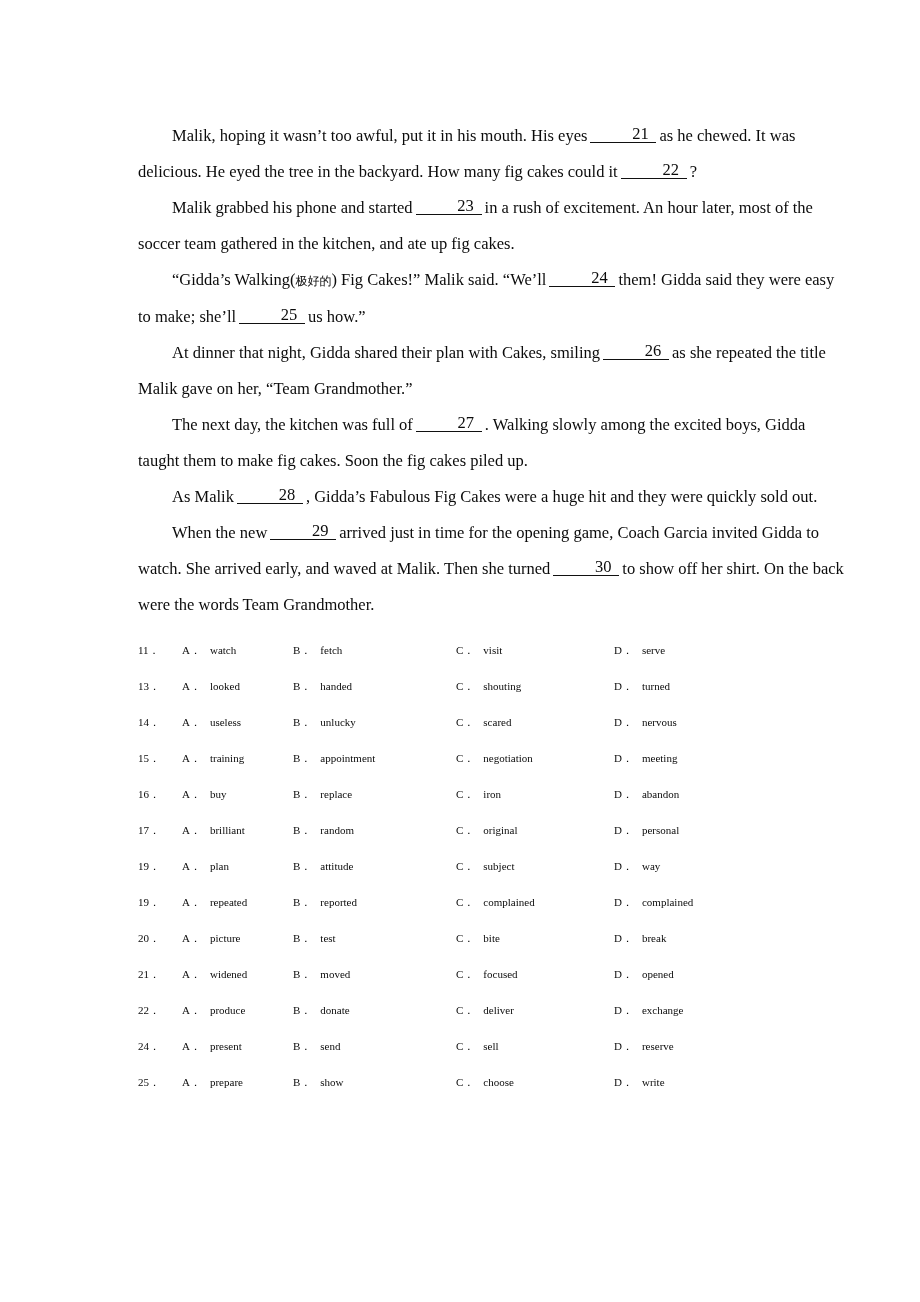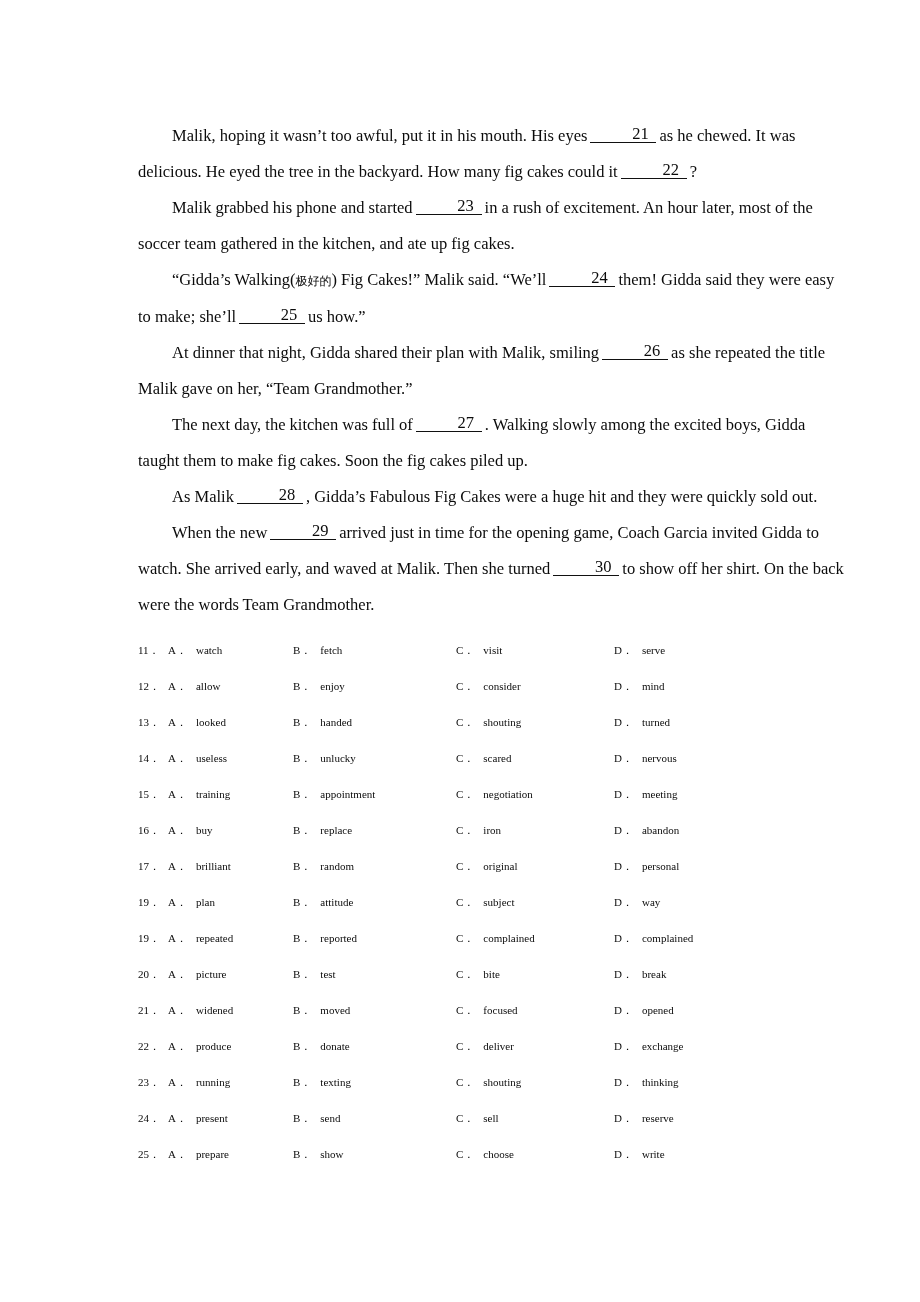--- a/index.html
+++ b/index.html
@@ -66,61 +66,54 @@
     left: 0px;
     top: 0;
     width: 30px;
     text-align: left;
   }
   .opt {
     position: absolute;
     top: 0;
     white-space: nowrap;
   }
-  .opt-a { left: 30px; text-align: right; }
+  .opt-a { left: 44px; text-align: right; }
   .opt-b { left: 155px; }
   .opt-c { left: 318px; }
   .opt-d { left: 476px; }
   .opt-letter {
     display: inline-block;
     margin-right: 9px;
   }
   .opt-text {
     display: inline-block;
   }
 </style>
 </head>
 <body>
 
 <div class="page">
 
   <div class="passage">
       <div class="para"><span>Malik, hoping it wasn’t too awful, put it in his mouth. His eyes</span><span class="blank">21</span><span>as he chewed. It was delicious. He eyed the tree in the backyard. How many fig cakes could it</span><span class="blank">22</span><span>?</span></div>
       <div class="para"><span>Malik grabbed his phone and started</span><span class="blank">23</span><span>in a rush of excitement. An hour later, most of the soccer team gathered in the kitchen, and ate up fig cakes.</span></div>
       <div class="para"><span>“Gidda’s Walking(</span><span class="cn">极好的</span><span>) Fig Cakes!” Malik said. “We’ll</span><span class="blank">24</span><span>them! Gidda said they were easy to make; she’ll</span><span class="blank">25</span><span>us how.”</span></div>
-      <div class="para"><span>At dinner that night, Gidda shared their plan with Malik, smiling</span><span class="blank">26</span><span>as she repeated the title Malik gave on her, “Team Grandmother.”</span></div>
+      <div class="para"><span>At dinner that night, Gidda shared their plan with Cakes, smiling</span><span class="blank">26</span><span>as she repeated the title Malik gave on her, “Team Grandmother.”</span></div>
       <div class="para"><span>The next day, the kitchen was full of</span><span class="blank">27</span><span>. Walking slowly among the excited boys, Gidda taught them to make fig cakes. Soon the fig cakes piled up.</span></div>
       <div class="para"><span>As Malik</span><span class="blank">28</span><span>, Gidda’s Fabulous Fig Cakes were a huge hit and they were quickly sold out.</span></div>
       <div class="para"><span>When the new</span><span class="blank">29</span><span>arrived just in time for the opening game, Coach Garcia invited Gidda to watch. She arrived early, and waved at Malik. Then she turned</span><span class="blank">30</span><span>to show off her shirt. On the back were the words Team Grandmother.</span></div>
     </div>
 
   <div class="options">
       <div class="opt-row">
         <span class="q-num">11．</span>
         <span class="opt opt-a"><span class="opt-letter">A．</span><span class="opt-text">watch</span></span>
         <span class="opt opt-b"><span class="opt-letter">B．</span><span class="opt-text">fetch</span></span>
         <span class="opt opt-c"><span class="opt-letter">C．</span><span class="opt-text">visit</span></span>
         <span class="opt opt-d"><span class="opt-letter">D．</span><span class="opt-text">serve</span></span>
-      </div>
-      <div class="opt-row">
-        <span class="q-num">12．</span>
-        <span class="opt opt-a"><span class="opt-letter">A．</span><span class="opt-text">allow</span></span>
-        <span class="opt opt-b"><span class="opt-letter">B．</span><span class="opt-text">enjoy</span></span>
-        <span class="opt opt-c"><span class="opt-letter">C．</span><span class="opt-text">consider</span></span>
-        <span class="opt opt-d"><span class="opt-letter">D．</span><span class="opt-text">mind</span></span>
       </div>
       <div class="opt-row">
         <span class="q-num">13．</span>
         <span class="opt opt-a"><span class="opt-letter">A．</span><span class="opt-text">looked</span></span>
         <span class="opt opt-b"><span class="opt-letter">B．</span><span class="opt-text">handed</span></span>
         <span class="opt opt-c"><span class="opt-letter">C．</span><span class="opt-text">shouting</span></span>
         <span class="opt opt-d"><span class="opt-letter">D．</span><span class="opt-text">turned</span></span>
       </div>
       <div class="opt-row">
         <span class="q-num">14．</span>
@@ -179,27 +172,20 @@
         <span class="opt opt-d"><span class="opt-letter">D．</span><span class="opt-text">opened</span></span>
       </div>
       <div class="opt-row">
         <span class="q-num">22．</span>
         <span class="opt opt-a"><span class="opt-letter">A．</span><span class="opt-text">produce</span></span>
         <span class="opt opt-b"><span class="opt-letter">B．</span><span class="opt-text">donate</span></span>
         <span class="opt opt-c"><span class="opt-letter">C．</span><span class="opt-text">deliver</span></span>
         <span class="opt opt-d"><span class="opt-letter">D．</span><span class="opt-text">exchange</span></span>
       </div>
       <div class="opt-row">
-        <span class="q-num">23．</span>
-        <span class="opt opt-a"><span class="opt-letter">A．</span><span class="opt-text">running</span></span>
-        <span class="opt opt-b"><span class="opt-letter">B．</span><span class="opt-text">texting</span></span>
-        <span class="opt opt-c"><span class="opt-letter">C．</span><span class="opt-text">shouting</span></span>
-        <span class="opt opt-d"><span class="opt-letter">D．</span><span class="opt-text">thinking</span></span>
-      </div>
-      <div class="opt-row">
         <span class="q-num">24．</span>
         <span class="opt opt-a"><span class="opt-letter">A．</span><span class="opt-text">present</span></span>
         <span class="opt opt-b"><span class="opt-letter">B．</span><span class="opt-text">send</span></span>
         <span class="opt opt-c"><span class="opt-letter">C．</span><span class="opt-text">sell</span></span>
         <span class="opt opt-d"><span class="opt-letter">D．</span><span class="opt-text">reserve</span></span>
       </div>
       <div class="opt-row">
         <span class="q-num">25．</span>
         <span class="opt opt-a"><span class="opt-letter">A．</span><span class="opt-text">prepare</span></span>
         <span class="opt opt-b"><span class="opt-letter">B．</span><span class="opt-text">show</span></span>

